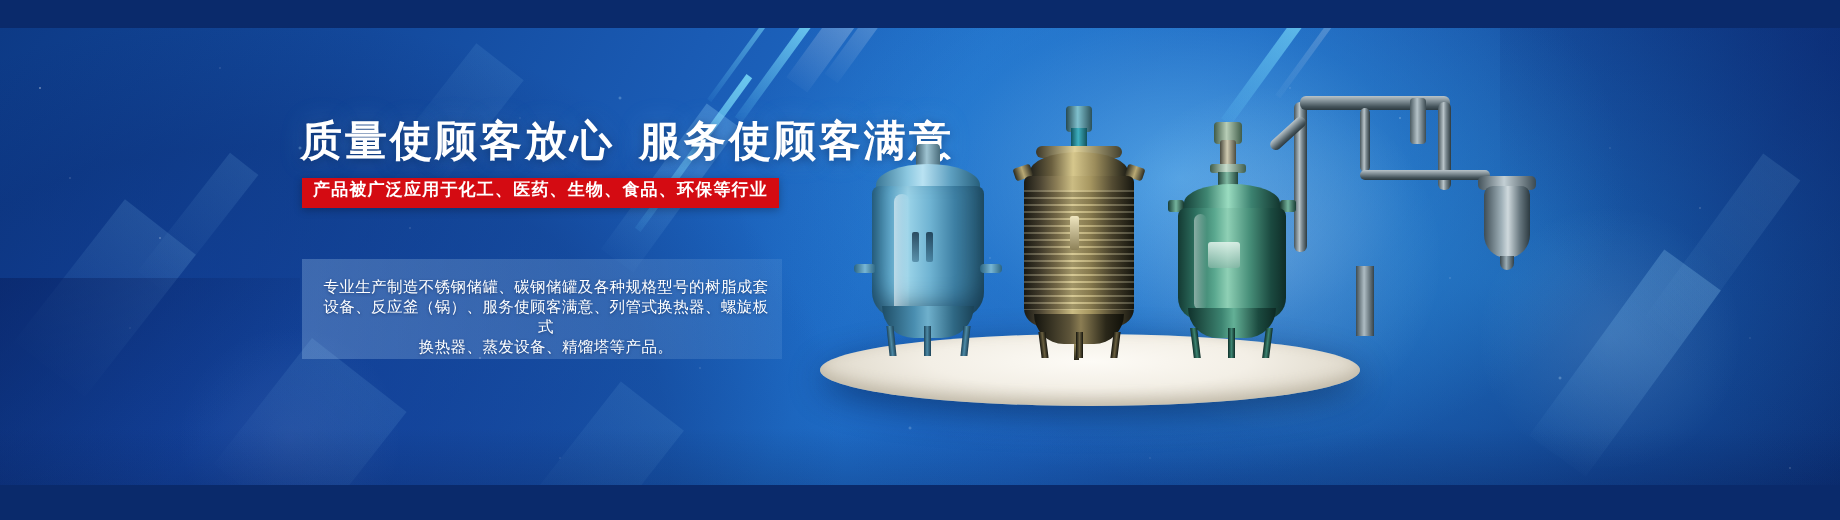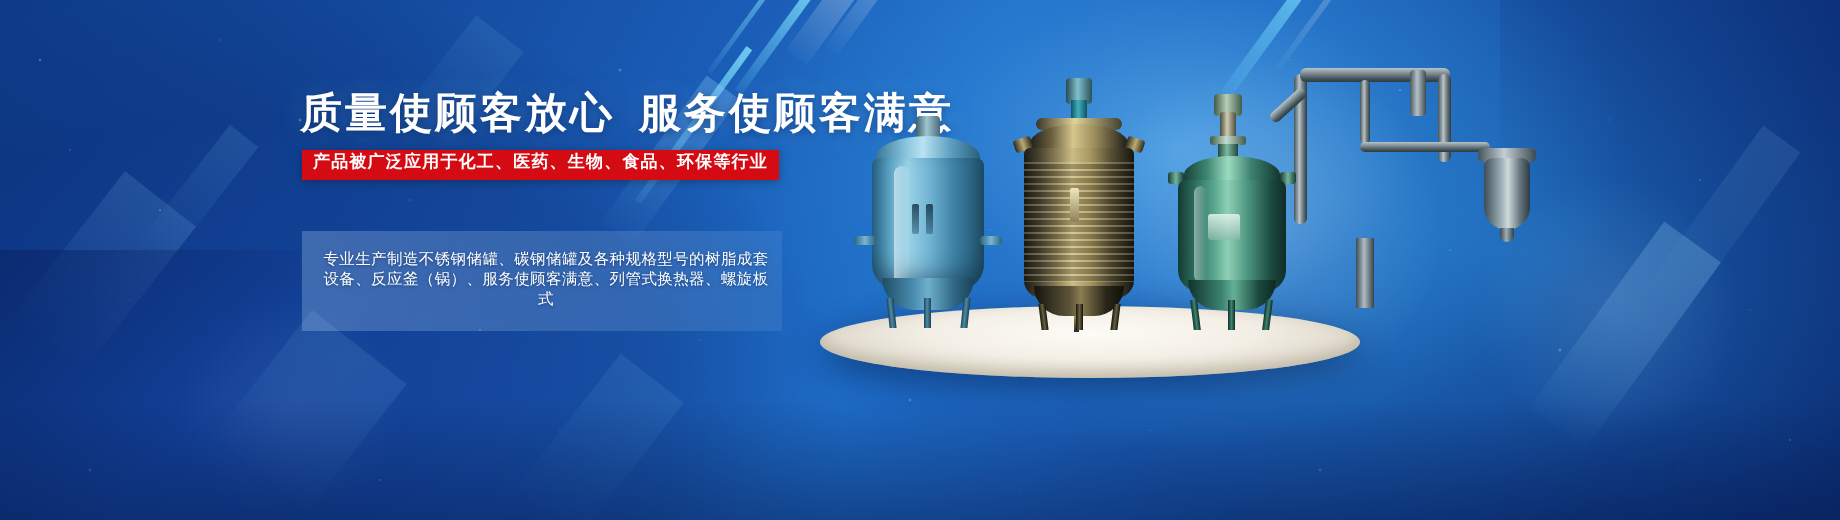--- a/index.html
+++ b/index.html
@@ -1,25 +1,26 @@
 <!DOCTYPE html>
 <html><head>
 <meta charset="utf-8">
 <style>
   * { margin:0; padding:0; box-sizing:border-box; }
   html,body { width:1840px; height:520px; overflow:hidden; background:#0a2a6b; }
   body { font-family:"Liberation Sans","DejaVu Sans",sans-serif; }
 
   #banner {
-    position:relative; width:1840px; height:520px; overflow:hidden;
+    position:relative; width:1840px; height:457px; overflow:hidden;
     background:
       radial-gradient(ellipse 620px 420px at 1180px 150px, rgba(120,205,255,0.55) 0%, rgba(60,160,235,0.30) 38%, rgba(12,60,150,0) 72%),
       radial-gradient(ellipse 900px 560px at 1500px 250px, rgba(40,140,220,0.45) 0%, rgba(18,72,165,0.15) 55%, rgba(8,40,120,0) 80%),
       radial-gradient(ellipse 700px 520px at 250px 430px, rgba(18,60,150,0.75) 0%, rgba(10,38,110,0.3) 60%, rgba(8,30,95,0) 85%),
       linear-gradient(118deg, #0d3a86 0%, #13499c 18%, #1a5bb4 34%, #1e6cc6 48%, #1c63bd 60%, #164f9f 74%, #0e357f 88%, #0a2a6b 100%);
+    margin-top: 28px;
   }
 
   
   .stars { position:absolute; inset:0; pointer-events:none; }
   .stars.s1 {
     background-image:
       radial-gradient(1.5px 1.5px at 40px 60px, rgba(255,255,255,.55), transparent),
       radial-gradient(1.5px 1.5px at 160px 210px, rgba(255,255,255,.40), transparent),
       radial-gradient(2px 2px at 300px 120px, rgba(190,235,255,.45), transparent),
       radial-gradient(1.5px 1.5px at 480px 330px, rgba(255,255,255,.35), transparent),
@@ -338,20 +339,21 @@
   </div>
 
   <div class="redbar">
     <span>产品被广泛应用于化工、医药、生物、食品、环保等行业</span>
   </div>
 
   <div class="paraBox"></div>
   <div class="para">
     <p>专业生产制造不锈钢储罐、碳钢储罐及各种规格型号的树脂成套</p>
     <p>设备、反应釜（锅）、服务使顾客满意、列管式换热器、螺旋板式</p>
+    <p>换热器、蒸发设备、精馏塔等产品。</p>
   </div>
 
   <div class="scene">
 
     <div class="pipes">
       <div class="pipe pipeV" style="left:34px;top:14px;width:13px;height:150px;"></div>
       <div class="pipe" style="left:40px;top:8px;width:150px;height:14px;"></div>
       <div class="pipe pipeV" style="left:178px;top:14px;width:13px;height:88px;"></div>
       <div class="pipe" style="left:6px;top:40px;width:44px;height:11px;transform:rotate(-42deg);"></div>
       <div class="pipe pipeV" style="left:100px;top:20px;width:10px;height:64px;"></div>

